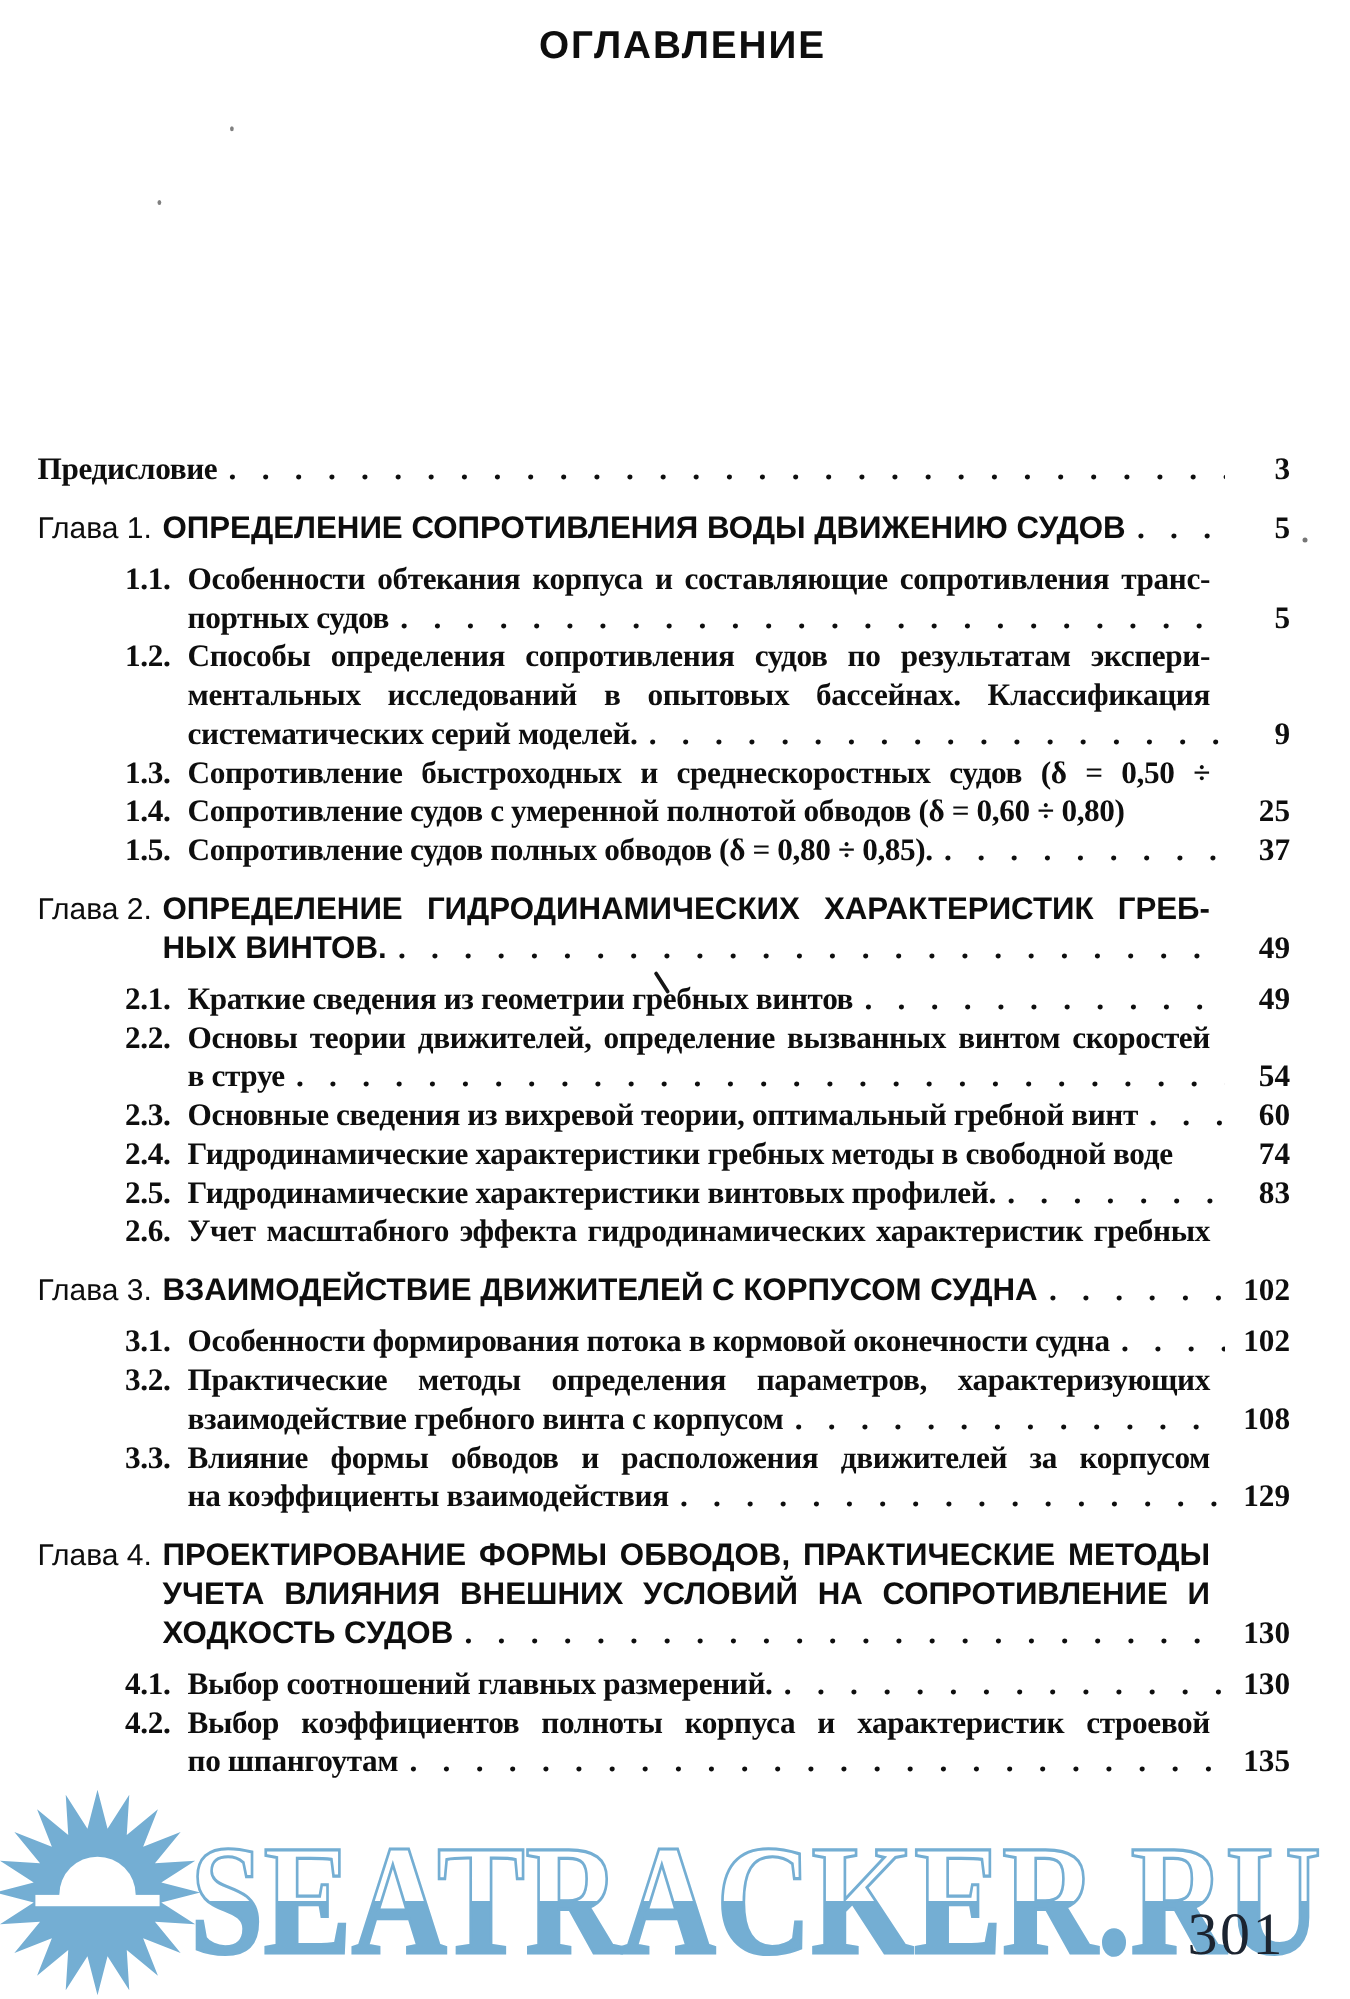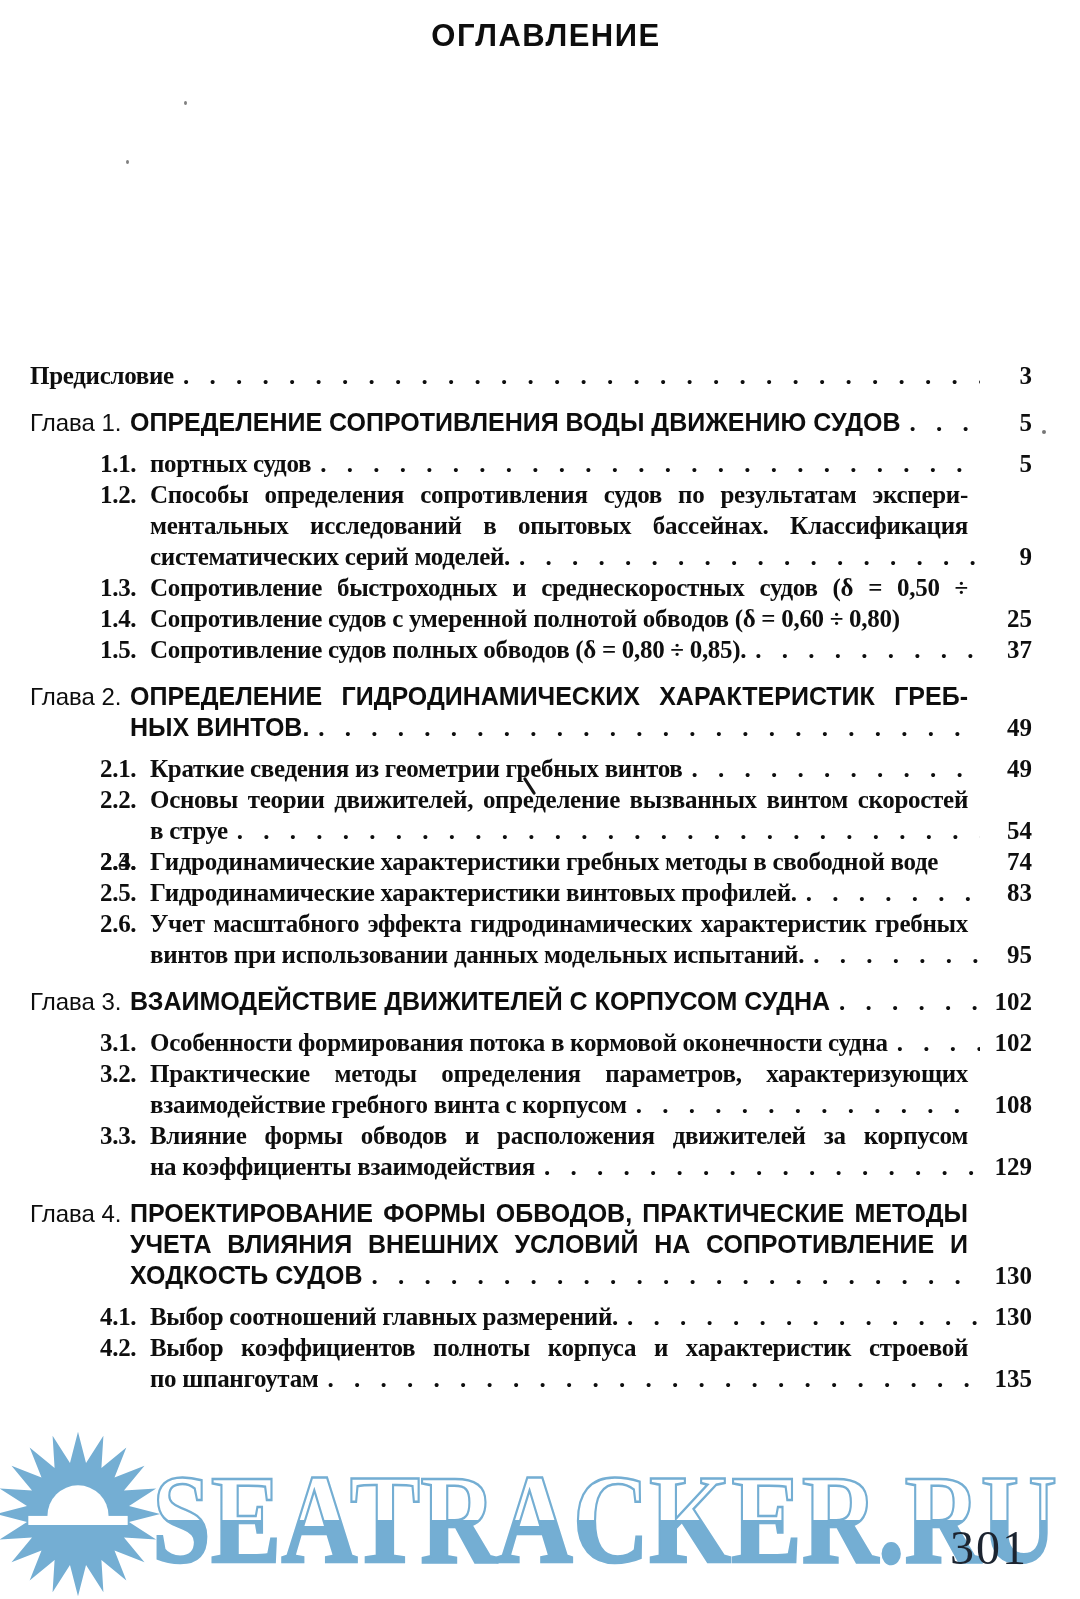--- a/index.html
+++ b/index.html
@@ -137,20 +137,21 @@
     <span class="num">Глава 1.</span>
     <div class="lastline">
       <span class="txt">ОПРЕДЕЛЕНИЕ СОПРОТИВЛЕНИЯ ВОДЫ ДВИЖЕНИЮ СУДОВ</span>
       <span class="dots"></span>
       <span class="pg">5</span>
     </div>
   </div>
 
   <div class="entry sub">
     <span class="num">1.1.</span>
+    <div class="jline">Особенности обтекания корпуса и составляющие сопротивления транс-</div>
     <div class="lastline">
       <span class="txt">портных судов</span>
       <span class="dots"></span>
       <span class="pg">5</span>
     </div>
   </div>
 
   <div class="entry sub">
     <span class="num">1.2.</span>
     <div class="jline">Способы определения сопротивления судов по результатам экспери-</div>
@@ -209,20 +210,25 @@
     <div class="jline">Основы теории движителей, определение вызванных винтом скоростей</div>
     <div class="lastline">
       <span class="txt">в струе</span>
       <span class="dots"></span>
       <span class="pg">54</span>
     </div>
   </div>
 
   <div class="entry sub">
     <span class="num">2.3.</span>
+    <div class="lastline">
+      <span class="txt">Основные сведения из вихревой теории, оптимальный гребной винт</span>
+      <span class="dots"></span>
+      <span class="pg">60</span>
+    </div>
   </div>
 
   <div class="entry sub nodots">
     <span class="num">2.4.</span>
     <div class="lastline">
       <span class="txt">Гидродинамические характеристики гребных методы в свободной воде</span>
       <span class="dots"></span>
       <span class="pg">74</span>
     </div>
   </div>
@@ -232,25 +238,20 @@
     <div class="lastline">
       <span class="txt">Гидродинамические характеристики винтовых профилей.</span>
       <span class="dots"></span>
       <span class="pg">83</span>
     </div>
   </div>
 
   <div class="entry sub">
     <span class="num">2.6.</span>
     <div class="jline">Учет масштабного эффекта гидродинамических характеристик гребных</div>
-    <div class="lastline">
-      <span class="txt">винтов при использовании данных модельных испытаний.</span>
-      <span class="dots"></span>
-      <span class="pg">95</span>
-    </div>
   </div>
 
   <div class="entry chapter">
     <span class="num">Глава 3.</span>
     <div class="lastline">
       <span class="txt">ВЗАИМОДЕЙСТВИЕ ДВИЖИТЕЛЕЙ С КОРПУСОМ СУДНА</span>
       <span class="dots"></span>
       <span class="pg">102</span>
     </div>
   </div>

